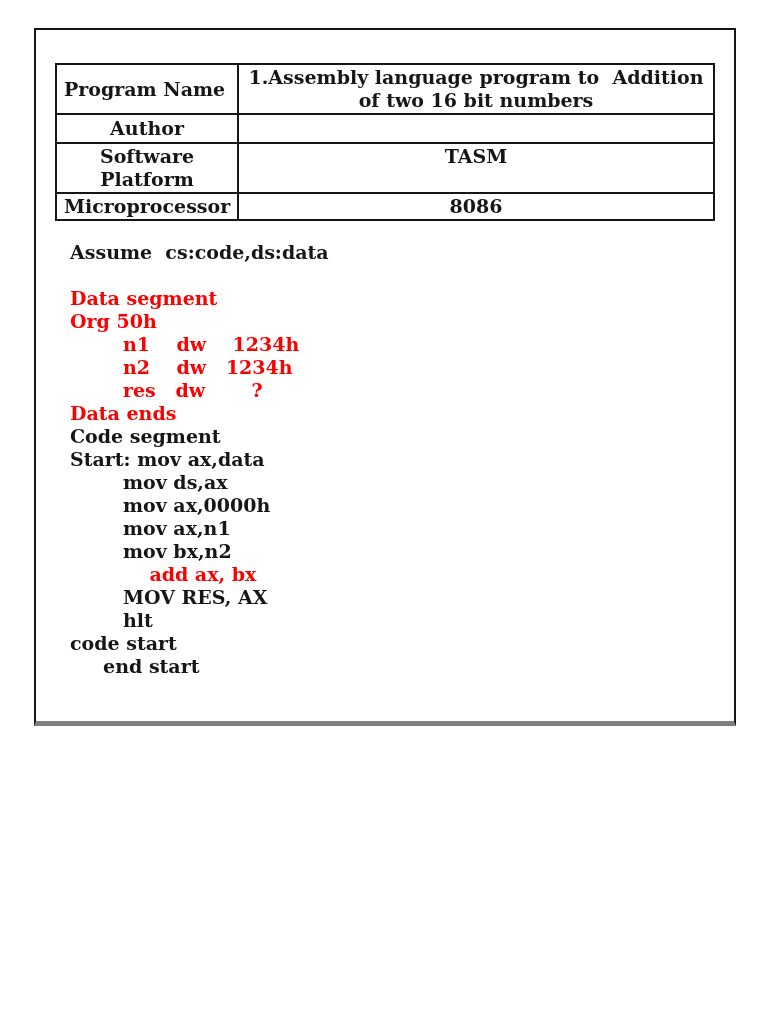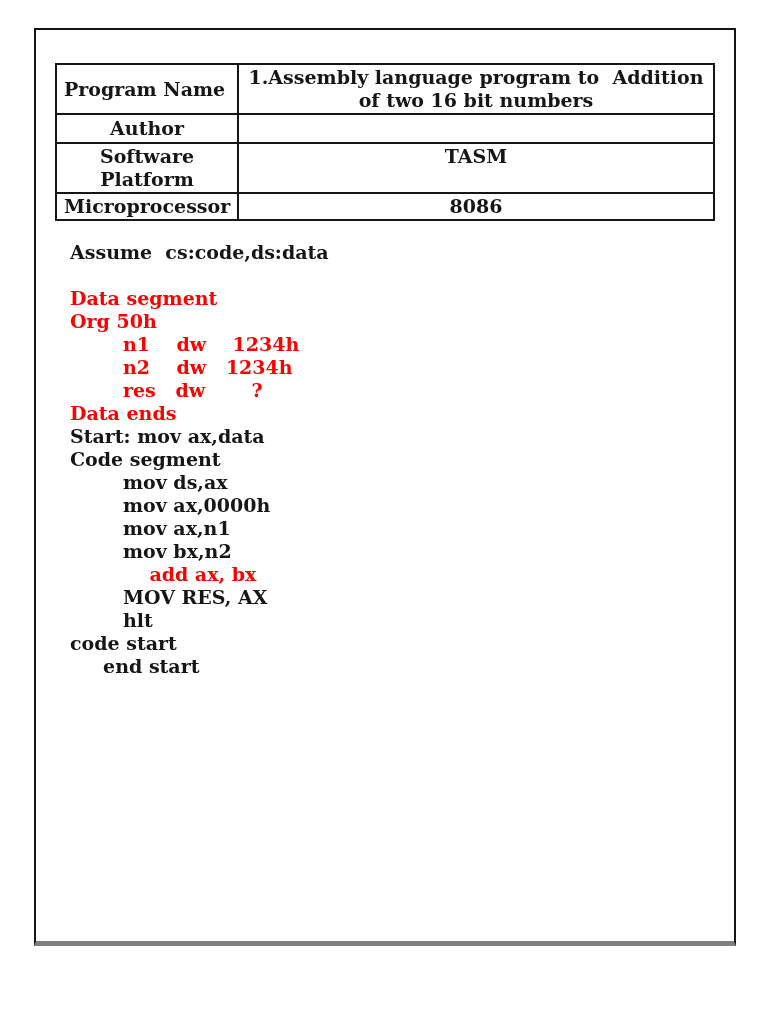--- a/index.html
+++ b/index.html
@@ -8,21 +8,21 @@
     width: 768px; height: 1024px;
     background: #ffffff;
     font-family: "DejaVu Serif", "Liberation Serif", serif;
     font-weight: 700;
     position: relative;
     overflow: hidden;
   }
   .page {
     position: absolute;
     left: 34px; top: 28px;
-    width: 702px; height: 918px;
+    width: 702px; height: 698px;
     background: #ffffff;
     border: 2px solid var(--ink, #161616);
     border-bottom: 5px solid var(--shadow, #7f7f7f);
   }
   .info-table {
     border-collapse: collapse;
     table-layout: fixed;
     width: 660px;
     margin: 33px 0 0 19px;
   }
@@ -90,22 +90,22 @@
 
   <div class="code-block">
       <div class="code-line">Assume  cs:code,ds:data</div>
       <div class="code-line"></div>
       <div class="code-line red">Data segment</div>
       <div class="code-line red">Org 50h</div>
       <div class="code-line red">        n1    dw    1234h</div>
       <div class="code-line red">        n2    dw   1234h</div>
       <div class="code-line red">        res   dw       ?</div>
       <div class="code-line red">Data ends</div>
+      <div class="code-line">Code segment</div>
       <div class="code-line">Start: mov ax,data</div>
-      <div class="code-line">Code segment</div>
       <div class="code-line">        mov ds,ax</div>
       <div class="code-line">        mov ax,0000h</div>
       <div class="code-line">        mov ax,n1</div>
       <div class="code-line">        mov bx,n2</div>
       <div class="code-line red">            add ax, bx</div>
       <div class="code-line">        MOV RES, AX</div>
       <div class="code-line">        hlt</div>
       <div class="code-line">code start</div>
       <div class="code-line">     end start</div>
     </div>

